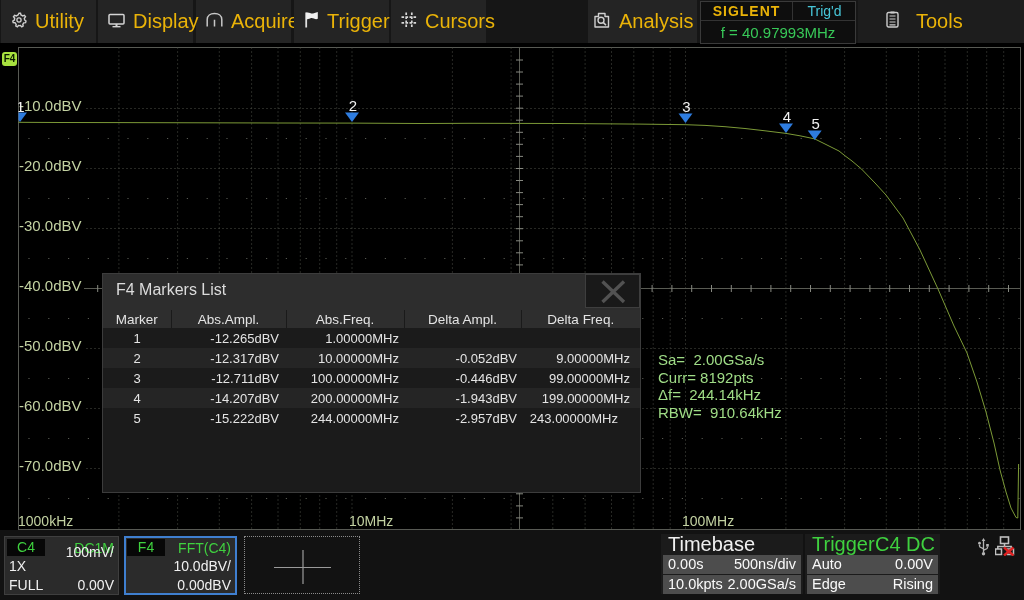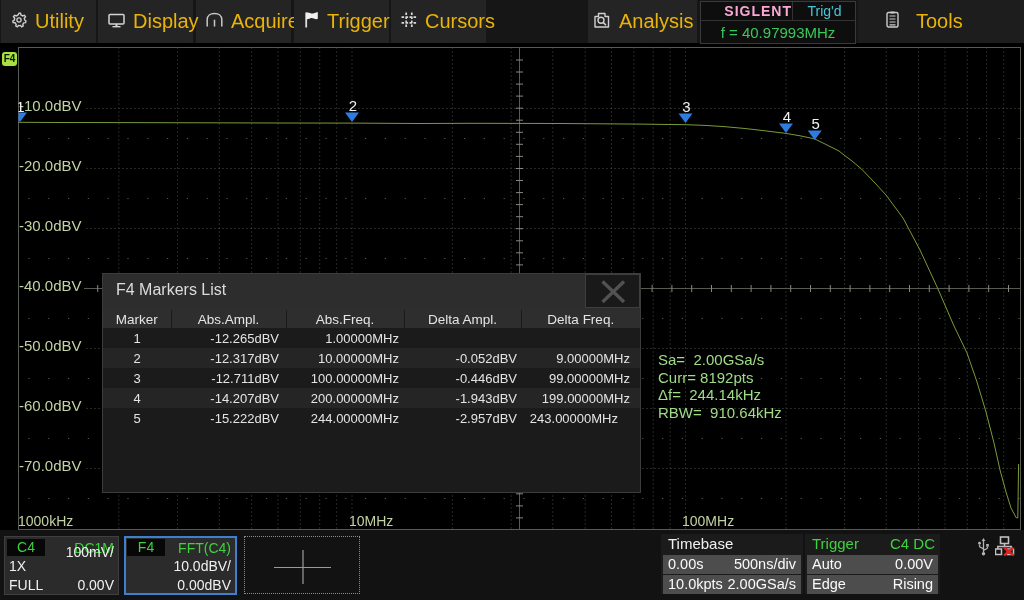--- a/index.html
+++ b/index.html
@@ -5,21 +5,21 @@
 html,body{width:1024px;height:600px;background:#000;overflow:hidden;font-family:"Liberation Sans",sans-serif;-webkit-font-smoothing:antialiased}
 #screen{position:relative;width:1024px;height:600px;background:#000}
 
 #menubar{position:absolute;left:0;top:0;width:1024px;height:43px;background:#161616}
 .mcell{position:absolute;top:0;height:43px;width:95px;background:#242424;display:flex;align-items:center}
 .mcell .mi{margin-left:10px}
 .mcell .mt{margin-left:8px;color:#eab308;font-size:20px}
 #sigbox{position:absolute;left:700px;top:1px;width:156px;height:43px;background:#0e0e0e;border:1px solid #3a3a3a}
 #sigbox .top{position:absolute;left:0;top:0;width:100%;height:19px;border-bottom:1px solid #333}
 #sigbox .vd{position:absolute;left:91px;top:0;width:1px;height:19px;background:#333}
-#siglent{position:absolute;left:0;top:1px;width:91px;text-align:right;color:#f9a8d4;font-weight:bold;font-size:14px;letter-spacing:1px}
+#siglent{position:absolute;left:0;top:1px;width:91px;text-align:center;color:#eab308;font-weight:bold;font-size:14px;letter-spacing:1px}
 #trigd{position:absolute;left:91px;top:1px;width:65px;text-align:center;color:#47c6d8;font-size:14px}
 #fline{position:absolute;left:0;top:22px;width:100%;text-align:center;color:#38c958;font-size:15px}
 
 .ylab{position:absolute;left:19px;color:#c3d2a2;font-size:15px;background:#000;padding:0 2px 0 0;line-height:17px}
 .xlab{position:absolute;color:#c3d2a2;font-size:14px;top:513px;line-height:16px}
 #f4badge{position:absolute;left:2px;top:52px;width:15px;height:14px;background:#a8e23f;border-radius:3px;color:#0a1a00;font-size:10px;font-weight:bold;text-align:center;line-height:14px}
 #info{position:absolute;left:658px;top:351px;color:#9fdc86;font-size:15px;line-height:17.5px;white-space:pre}
 
 #dlg{position:absolute;left:102px;top:273px;width:539px;height:220px;background:#1b1b1b;border:1px solid #3c3c3c}
 #dlgtitle{position:absolute;left:0;top:0;width:100%;height:40px;background:#2d2d2d}
@@ -31,21 +31,21 @@
 #dlgtbl td{height:20px;text-align:right;white-space:nowrap}
 #dlgtbl td:first-child{text-align:center}
 #dlgtbl tr.alt td{background:#252525}
 
 #bottom{position:absolute;left:0;top:530px;width:1024px;height:70px;background:#121212}
 .chbox{position:absolute;top:6px;height:59px;background:#2b2b2b;border:1px solid #3f3f3f;font-size:14px}
 .chip{position:absolute;left:2px;top:2px;width:38px;height:17px;background:#070707;color:#3fd13f;text-align:center;line-height:17px}
 .chr{position:absolute;right:4px;height:19px;line-height:19px;color:#f0f0f0}
 .chl{position:absolute;left:4px;height:19px;line-height:19px;color:#f0f0f0}
 .ib{position:absolute;top:4px;height:60px;font-size:14.5px}
-.ib .hd{position:absolute;left:7px;top:1px;height:18px;line-height:18px;color:#f0f0f0;font-size:15px}
+.ib .hd{position:absolute;left:7px;top:1px;height:18px;line-height:18px;color:#f0f0f0;font-size:20px}
 .ib .row{position:absolute;left:2px;width:calc(100% - 4px);height:19px;background:#4d4d4d;color:#fafafa}
 .ib .row .l{position:absolute;left:5px;line-height:19px}
 .ib .row .r{position:absolute;right:5px;line-height:19px}
 </style></head>
 <body>
 <div id="screen">
 <svg width="1024" height="600" viewBox="0 0 1024 600" style="position:absolute;left:0;top:0">
 <rect x="18.5" y="47.5" width="1002.0" height="482.0" fill="none" stroke="#585a54" stroke-width="1"></rect>
 <line x1="118.9" y1="47.5" x2="118.9" y2="529.5" stroke="#4e5048" stroke-width="1" stroke-dasharray="1 3"></line>
 <line x1="177.6" y1="47.5" x2="177.6" y2="529.5" stroke="#4e5048" stroke-width="1" stroke-dasharray="1 3"></line>

